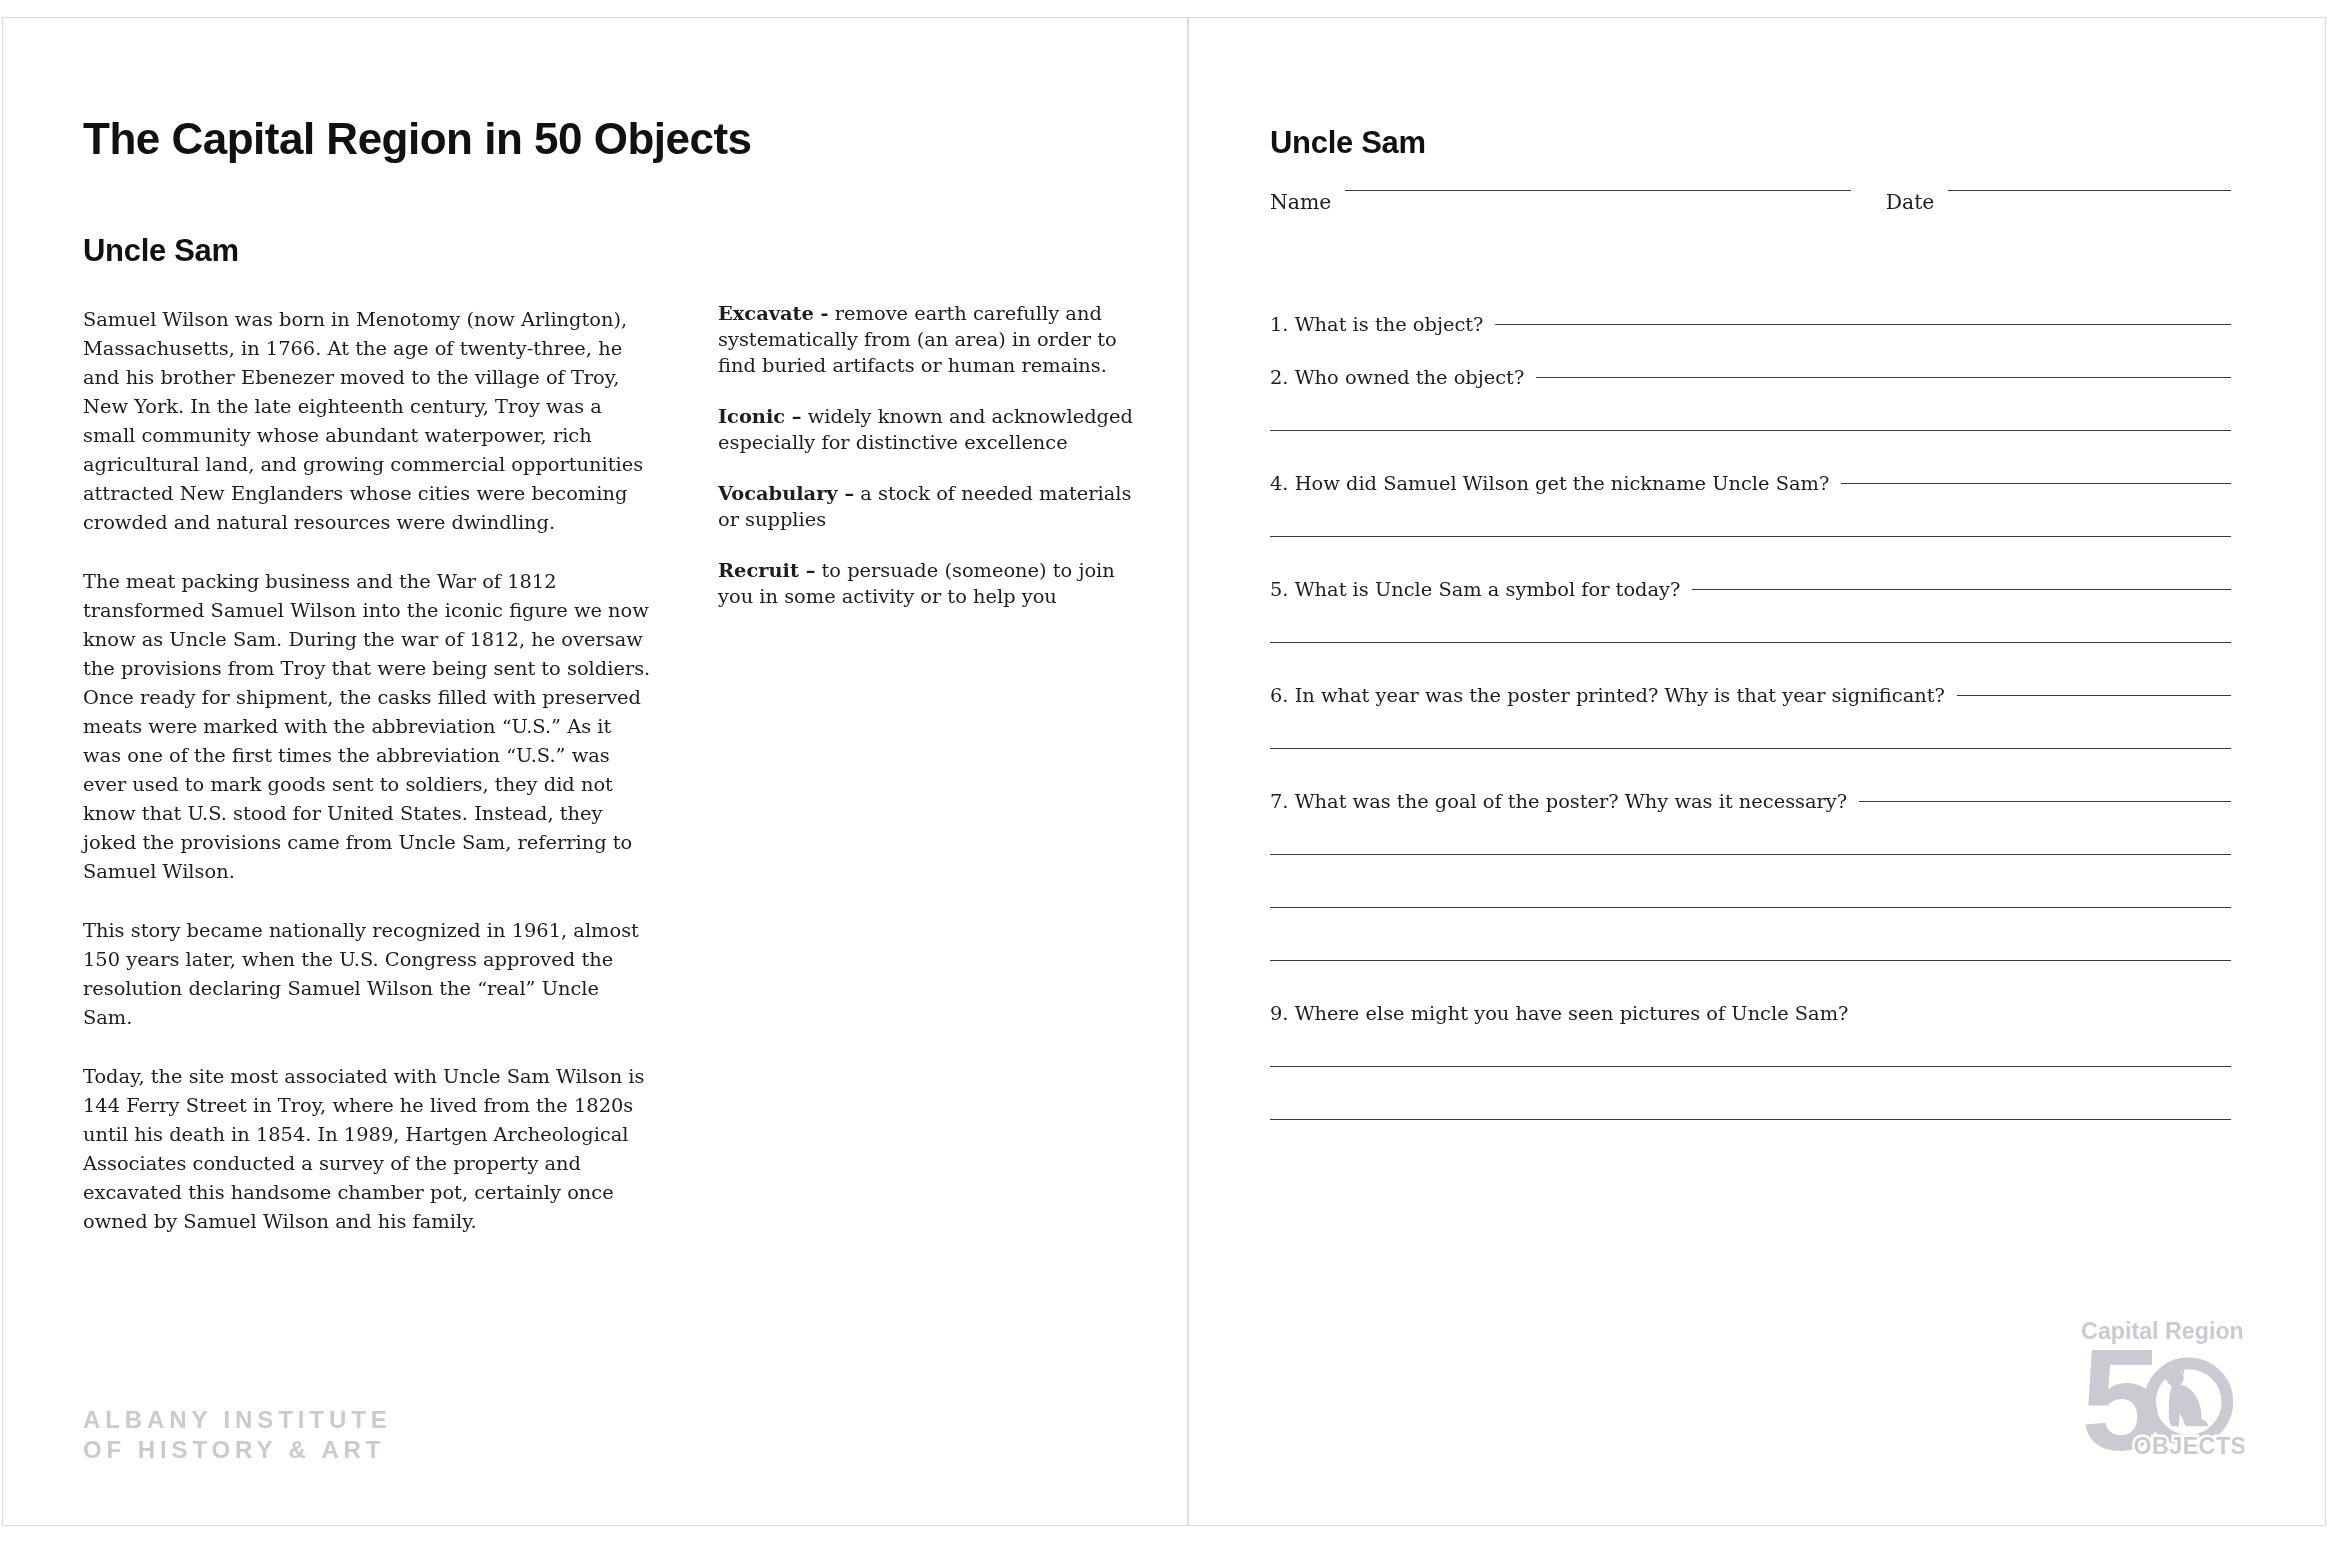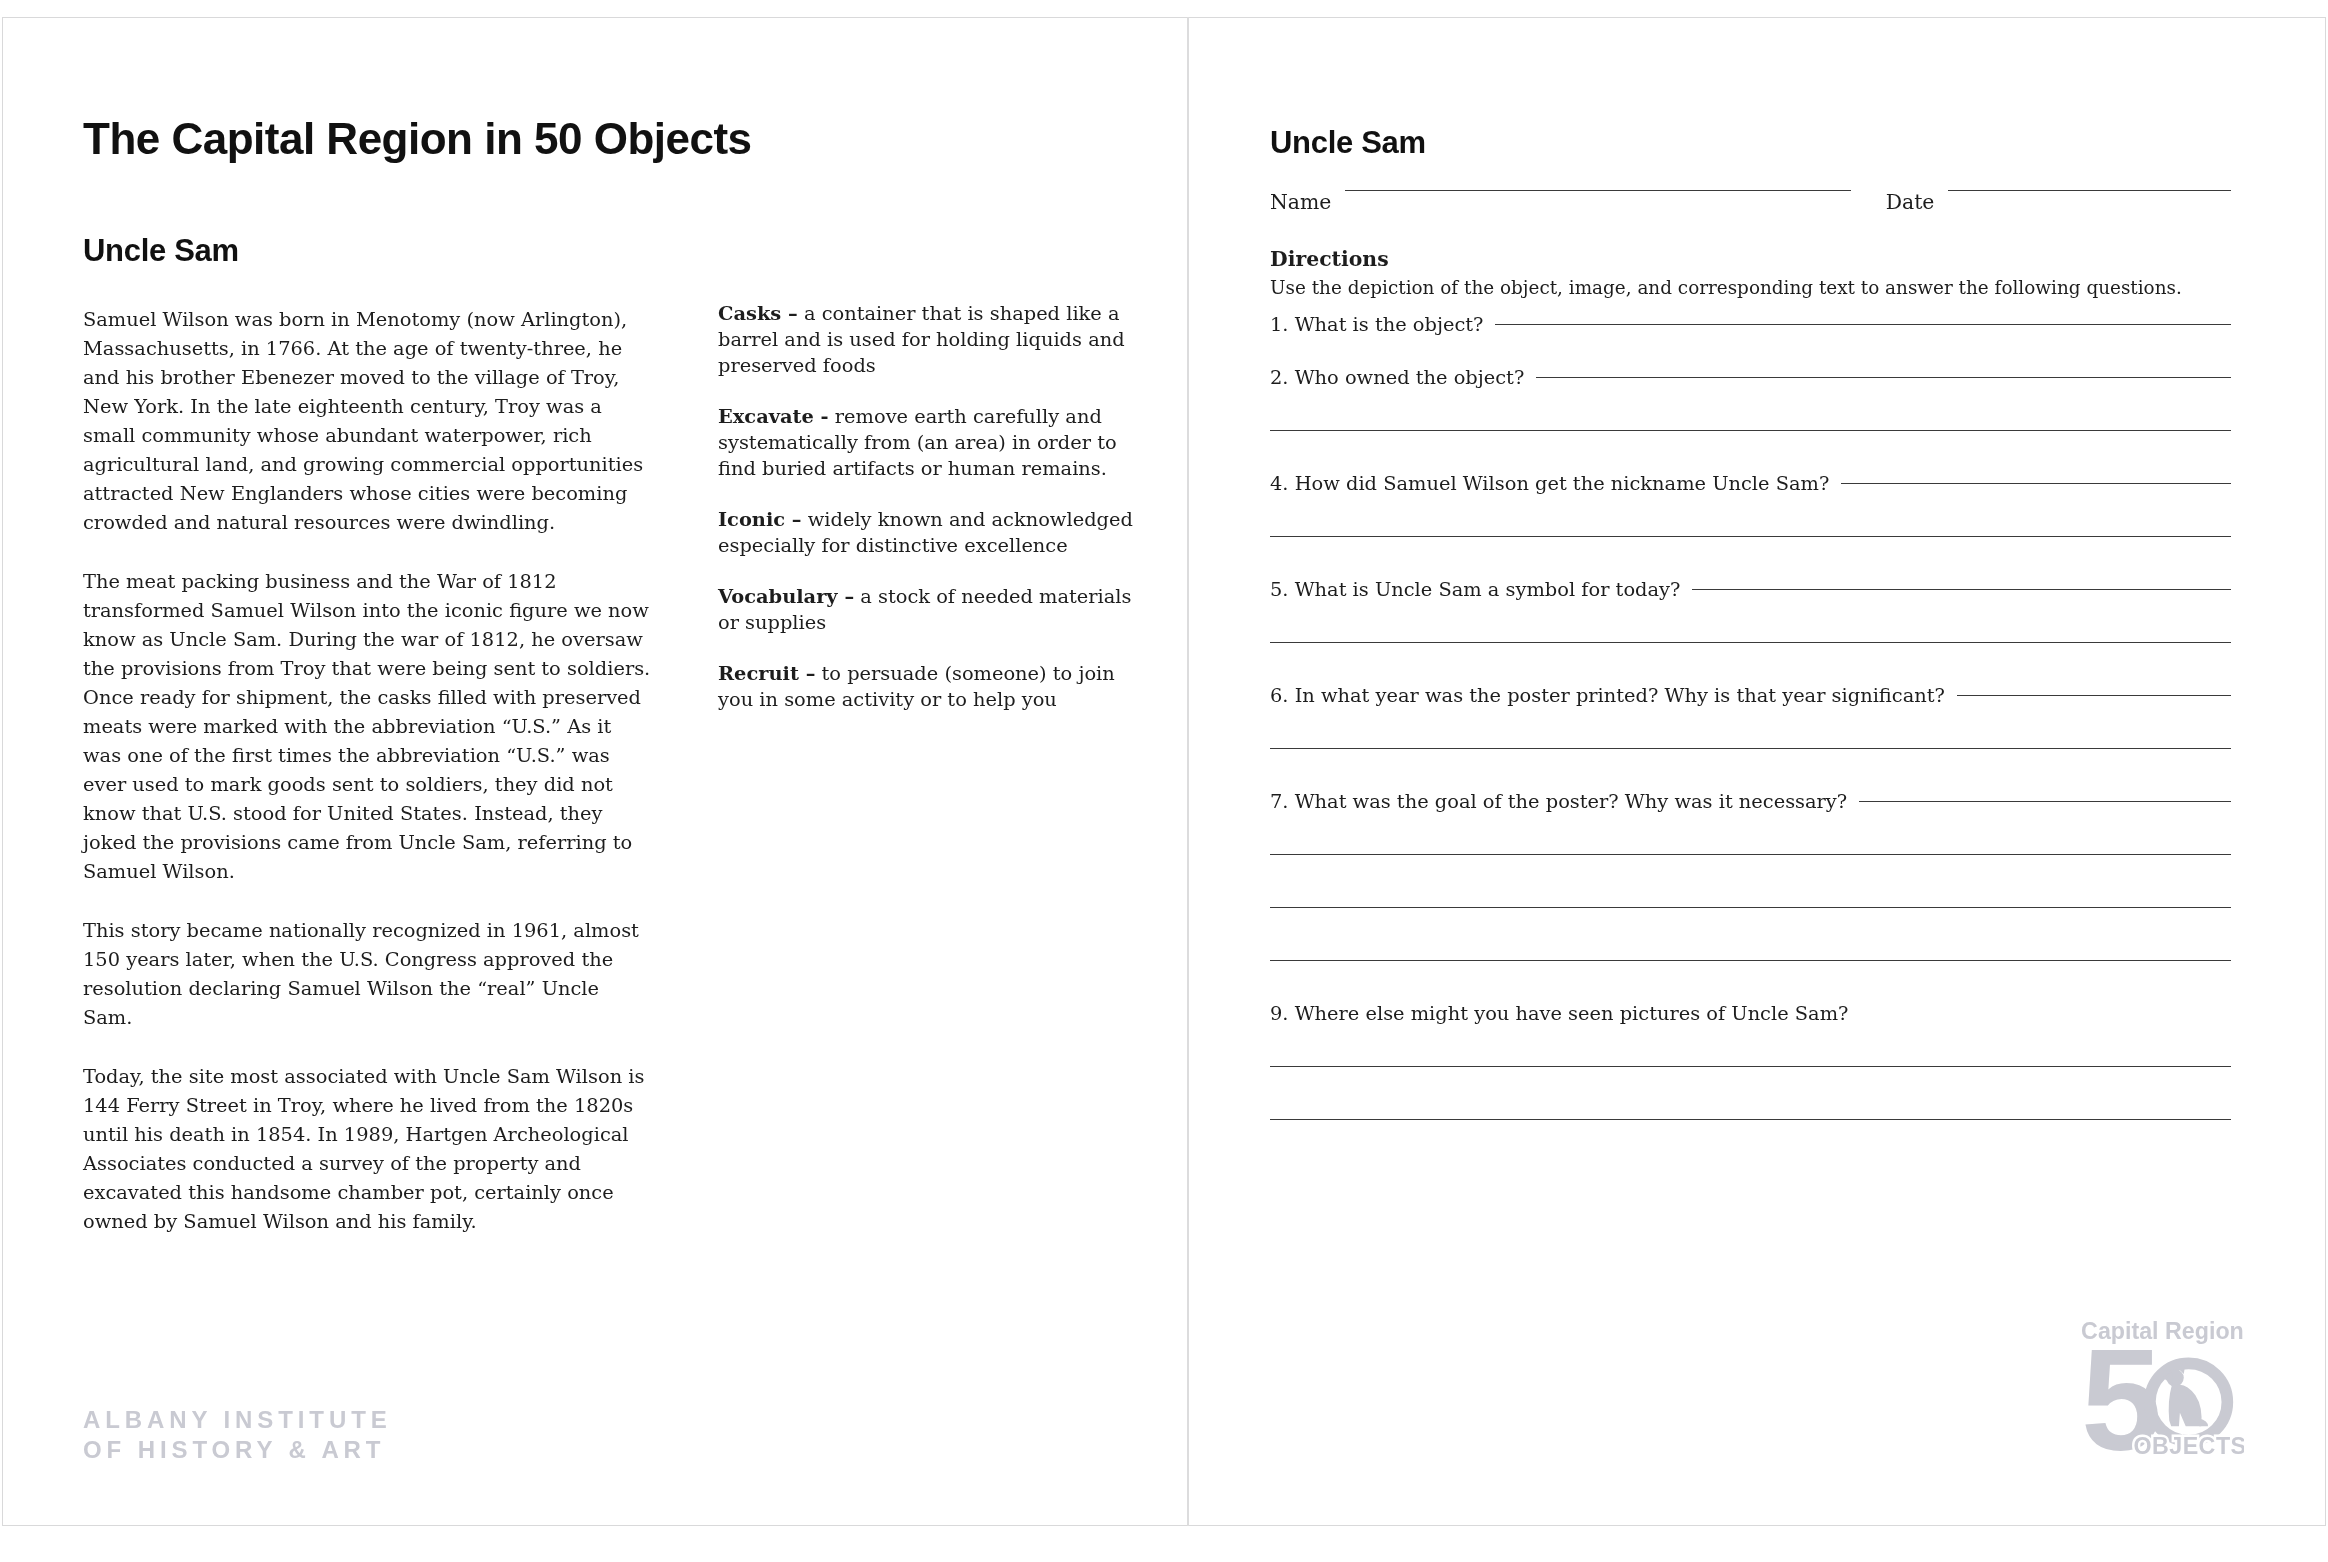--- a/index.html
+++ b/index.html
@@ -72,21 +72,20 @@
 
   <div class="article">
     <h2 class="sec">Uncle Sam</h2>
     <p>Samuel Wilson was born in Menotomy (now Arlington), Massachusetts, in 1766. At the age of twenty-three, he and his brother Ebenezer moved to the village of Troy, New York. In the late eighteenth century, Troy was a small community whose abundant waterpower, rich agricultural land, and growing commercial opportunities attracted New Englanders whose cities were becoming crowded and natural resources were dwindling.</p>
     <p>The meat packing business and the War of 1812 transformed Samuel Wilson into the iconic figure we now know as Uncle Sam. During the war of 1812, he oversaw the provisions from Troy that were being sent to soldiers. Once ready for shipment, the casks filled with preserved meats were marked with the abbreviation “U.S.” As it was one of the first times the abbreviation “U.S.” was ever used to mark goods sent to soldiers, they did not know that U.S. stood for United States. Instead, they joked the provisions came from Uncle Sam, referring to Samuel Wilson.</p>
     <p>This story became nationally recognized in 1961, almost 150 years later, when the U.S. Congress approved the resolution declaring Samuel Wilson the “real” Uncle Sam.</p>
     <p>Today, the site most associated with Uncle Sam Wilson is 144 Ferry Street in Troy, where he lived from the 1820s until his death in 1854. In 1989, Hartgen Archeological Associates conducted a survey of the property and excavated this handsome chamber pot, certainly once owned by Samuel Wilson and his family.</p>
   </div>
 
   <div class="vocab">
-    <p><b><span>Casks</span> <span>–</span></b> <span>a container that is shaped like a barrel and is used for holding liquids and preserved foods</span></p>
     <p><b><span>Excavate</span> <span>-</span></b> <span>remove earth carefully and systematically from (an area) in order to find buried artifacts or human remains.</span></p>
     <p><b><span>Iconic</span> <span>–</span></b> <span>widely known and acknowledged especially for distinctive excellence</span></p>
     <p><b><span>Vocabulary</span> <span>–</span></b> <span>a stock of needed materials or supplies</span></p>
     <p><b><span>Recruit</span> <span>–</span></b> <span>to persuade (someone) to join you in some activity or to help you</span></p>
   </div>
 
   <div class="publisher">
     <div>ALBANY INSTITUTE</div>
     <div>OF HISTORY &amp; ART</div>
   </div>
@@ -94,24 +93,20 @@
   <div class="ws">
     <div class="ws-title">Uncle Sam</div>
 
     <div class="name-row">
       <span>Name</span>
       <div class="u-line u-name"></div>
       <span class="date-label">Date</span>
       <div class="u-line u-date"></div>
     </div>
 
-    <div class="directions">
-      <div class="dir-head">Directions</div>
-      <div class="dir-text">Use the depiction of the object, image, and corresponding text to answer the following questions.</div>
-    </div>
 
     <div class="qa">
       <div class="row">
           <span class="q-label">1. What is the object?</span>
           <div class="fill"></div>
         </div>
       <div class="row">
           <span class="q-label">2. Who owned the object?</span>
           <div class="fill"></div>
         </div>

